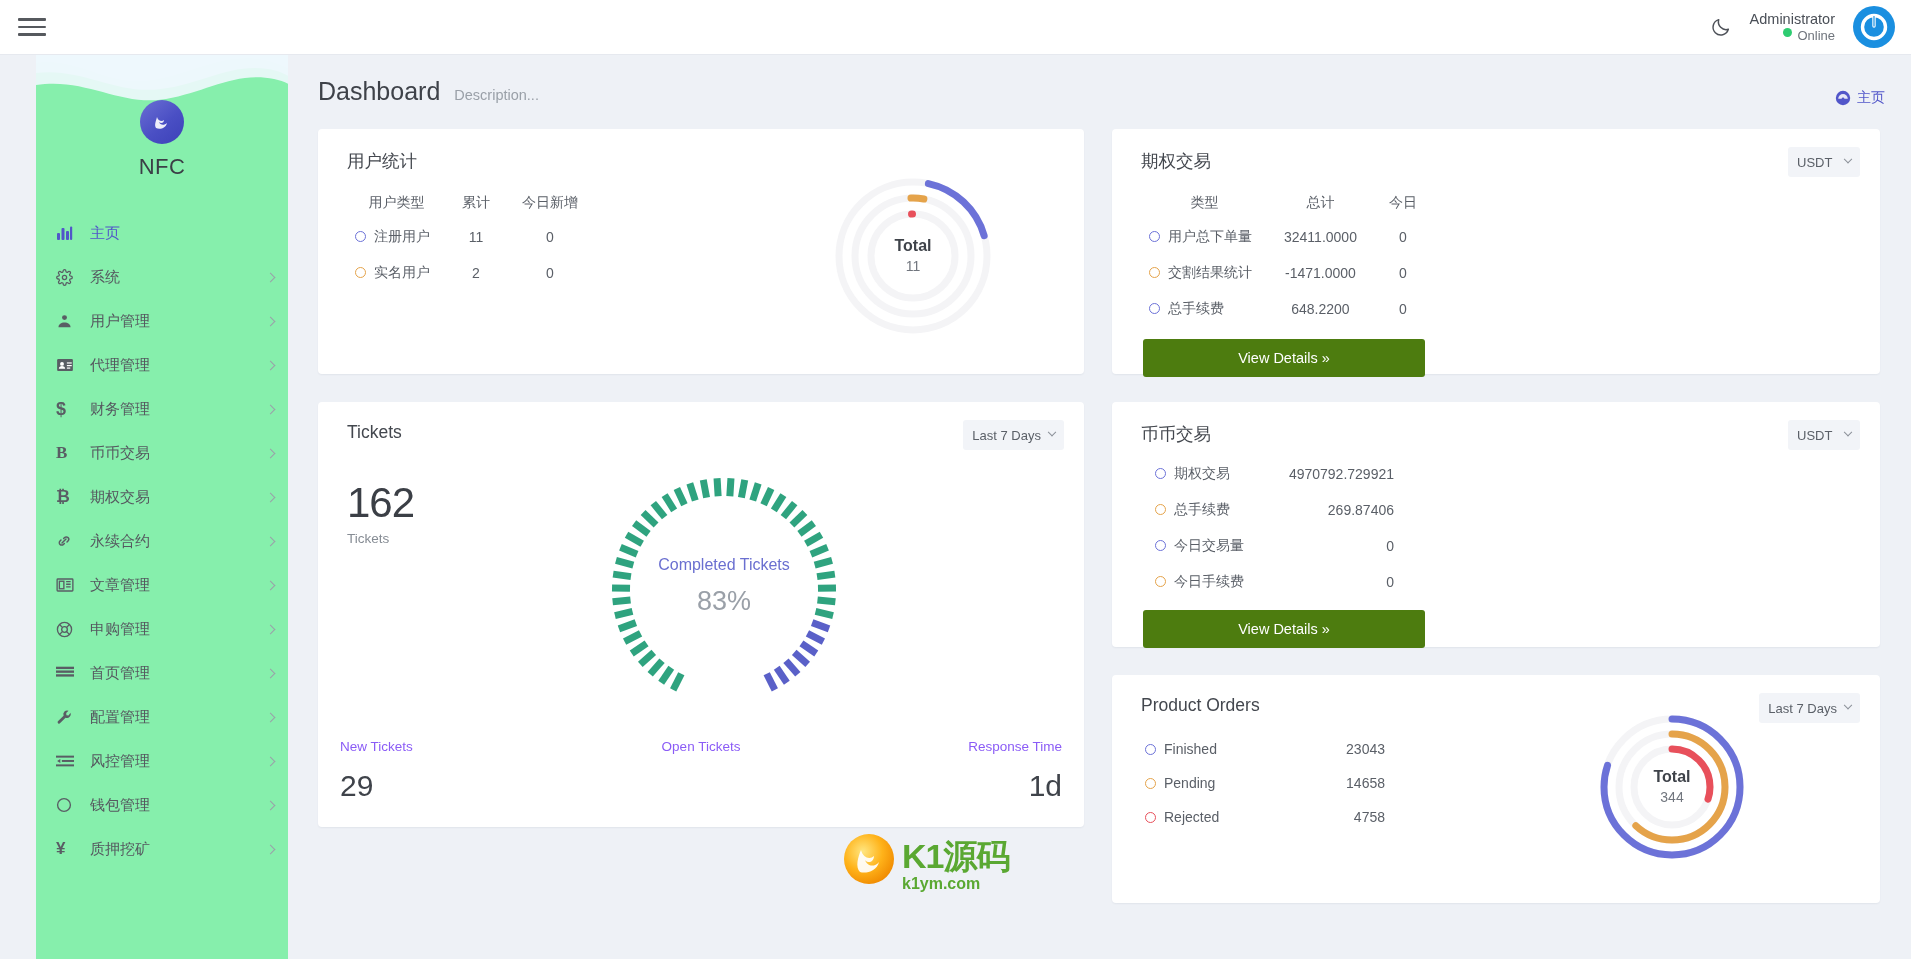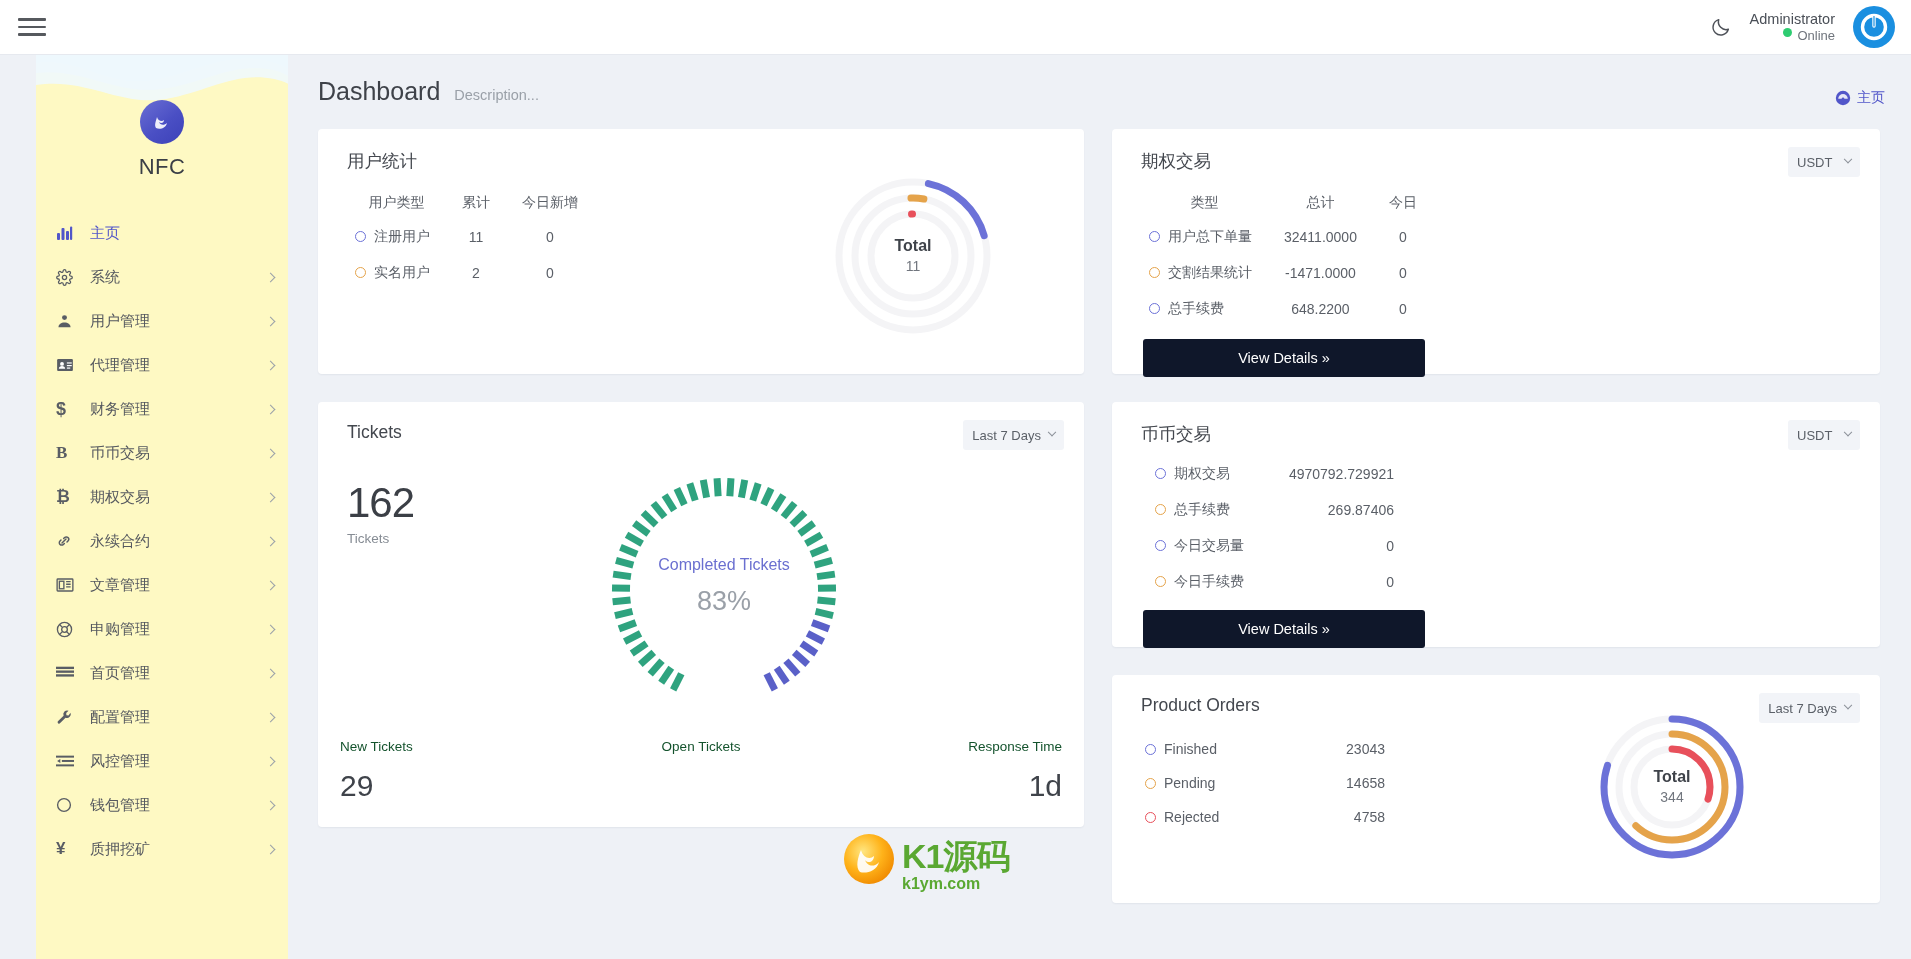--- a/index.html
+++ b/index.html
@@ -39,21 +39,21 @@
     width: 42px; height: 42px; border-radius: 50%;
     background: #1a8fe0;
     display: flex; align-items: center; justify-content: center;
     cursor: pointer;
   }
 
   
   .sidebar {
     position: absolute; top: 55px; left: 36px;
     width: 252px; height: 904px;
-    background: #fef9c3;
+    background: #86efac;
     overflow: hidden;
   }
   .sidebar-header {
     height: 140px; position: relative; overflow: hidden;
     display: flex; flex-direction: column; align-items: center;
   }
   .wave {
     position: absolute; top: 0; left: 0; width: 260px; height: 72px;
   }
   .brand-logo {
@@ -138,42 +138,42 @@
   table.stat td.lbl { text-align: left; padding-left: 8px; }
   .ring {
     display: inline-block; width: 11px; height: 11px; border-radius: 50%;
     border: 1.8px solid #6c72d8; margin-right: 8px; vertical-align: -1px;
   }
   .ring.orange { border-color: #e5a34a; }
   .ring.red { border-color: #e8505b; }
   .ring.purple { border-color: #6c72d8; }
 
   .btn-primary {
-    background: #0f172a; color: #fff; border: none; border-radius: 3px;
+    background: #4d7c0f; color: #fff; border: none; border-radius: 3px;
     height: 38px; width: 282px; font-size: 14.5px; cursor: pointer;
     font-family: "Liberation Sans", sans-serif;
   }
 
   
   .donut-wrap { position: absolute; }
   .center-label {
     position: absolute; width: 100%; text-align: center;
     left: 0; top: 50%; transform: translateY(-52%);
   }
   .center-total { font-size: 16px; color: #3f434a; font-weight: 600; }
   .center-num { font-size: 14px; color: #71767e; margin-top: 3px; }
 
   
   .big-num { font-size: 42px; color: #3b3f46; font-weight: 400; letter-spacing: -1px; }
   .sub-lbl { font-size: 13.5px; color: #868c94; margin-top: 4px; }
   .ticket-foot { display: flex; position: absolute; bottom: 24px; left: 0; width: 100%; }
   .tf-cell { flex: 1; text-align: center; }
   .tf-cell:first-child { text-align: left; padding-left: 22px; }
   .tf-cell:last-child { text-align: right; padding-right: 22px; }
-  .tf-lbl { font-size: 13.5px; color: #14532d; }
+  .tf-lbl { font-size: 13.5px; color: #8b5cf6; }
   .tf-val { font-size: 30px; color: #3f434a; margin-top: 15px; }
 
   .gauge-center {
     position: absolute; width: 260px; text-align: center;
   }
   .gauge-t1 { font-size: 16px; color: #6a6fd0; }
   .gauge-t2 { font-size: 27px; color: #9aa0a8; margin-top: 12px; }
 
   
   .watermark {

